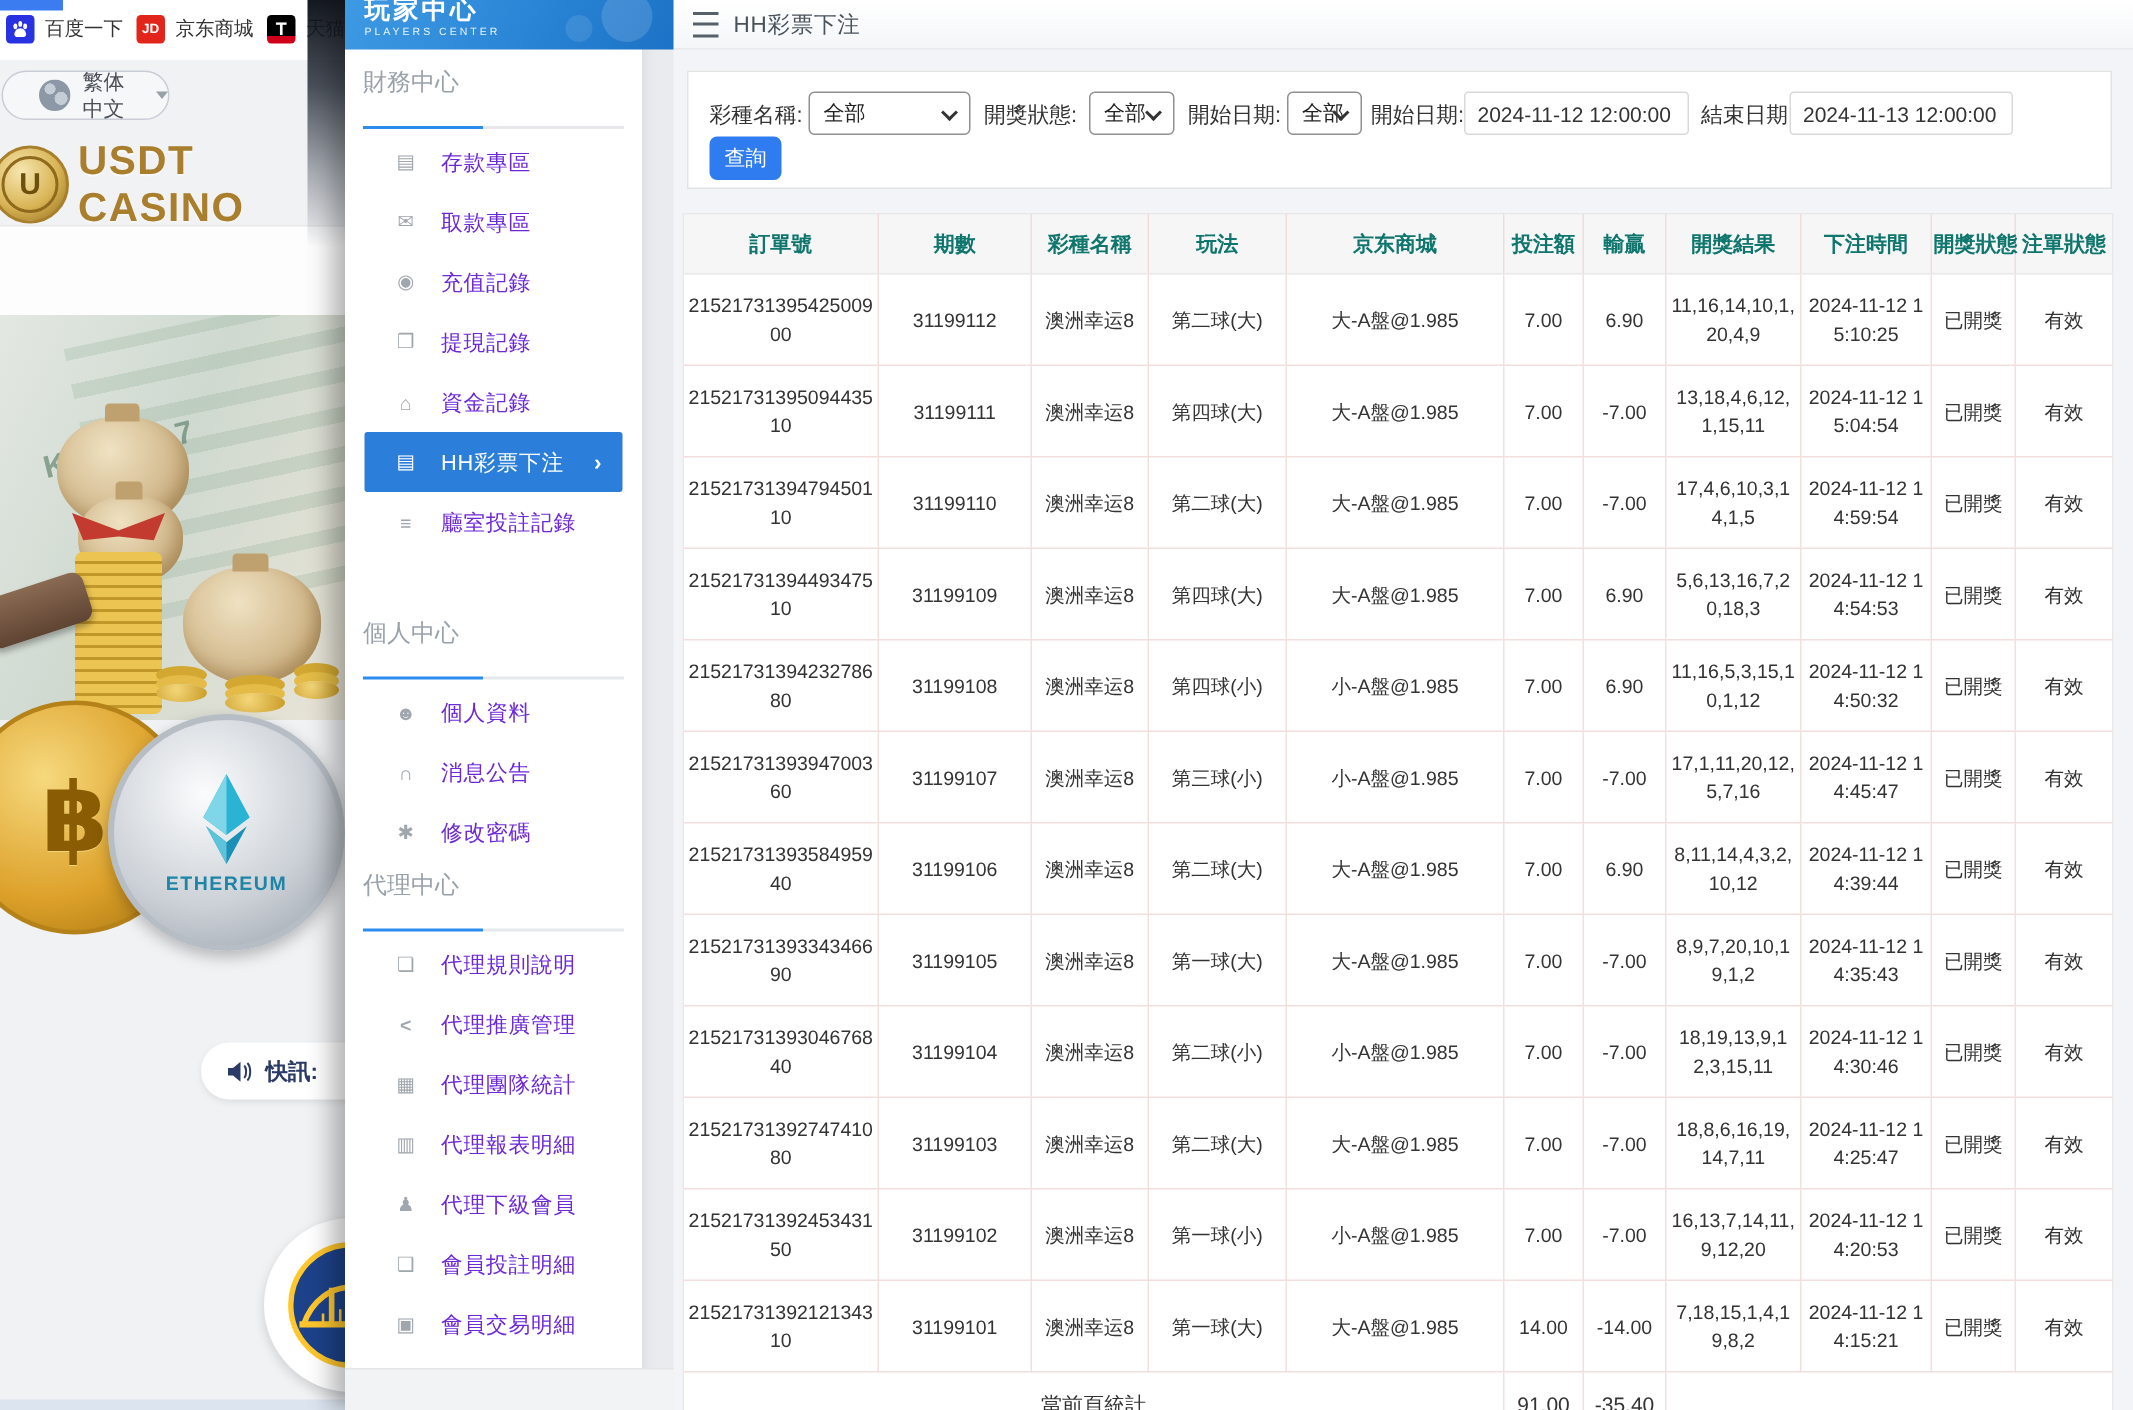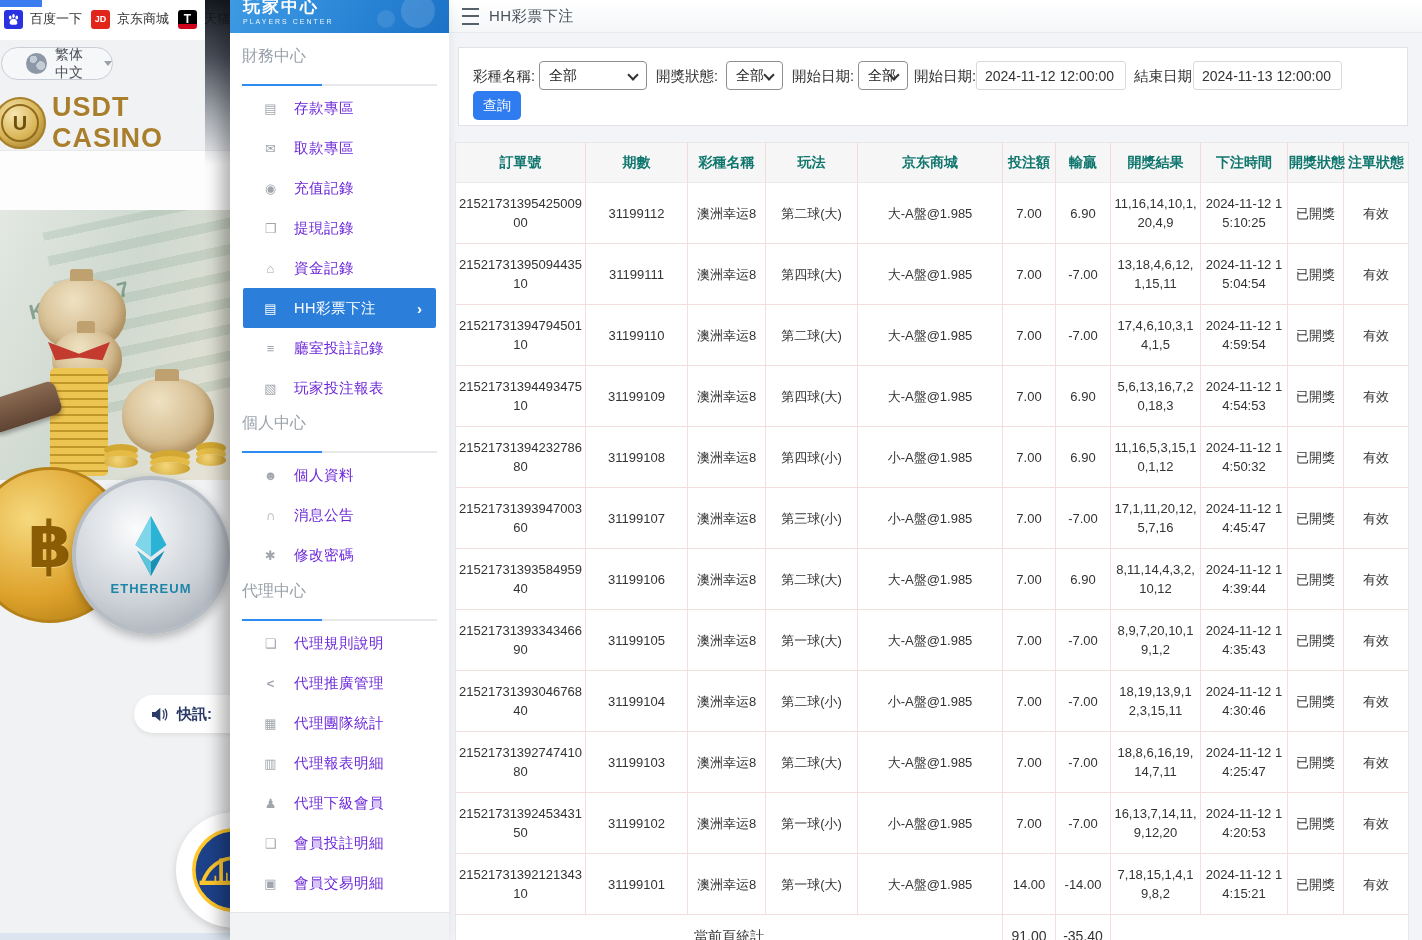--- a/index.html
+++ b/index.html
@@ -93,21 +93,21 @@
   
   #badge-wrap{left:176px;top:812px;width:116px;height:116px;border-radius:50%;background:#fff;
               box-shadow:0 3px 8px rgba(0,0,0,.15);display:flex;align-items:center;justify-content:center;z-index:2;}
 
   
   #dark-gap{left:205px;top:0;width:25px;height:165px;z-index:4;
             background:linear-gradient(to bottom,rgba(8,12,20,.95) 0%,rgba(45,52,64,.85) 35%,
                         rgba(110,117,128,.55) 70%,rgba(190,195,202,0) 100%);}
 
   
-  #sidebar{left:230px;top:0;width:219px;height:940px;background:#fff;z-index:10;
+  #sidebar{left:230px;top:0;width:198px;height:940px;background:#fff;z-index:10;
            box-shadow:-9px 0 16px rgba(0,0,0,.30);text-decoration:underline;}
   #sb-header{left:0;top:0;width:219px;height:33px;overflow:hidden;
              background:linear-gradient(120deg,#3f9ae4 0%,#2a85d6 55%,#1c72c6 100%);}
   #sb-header::before{content:"";position:absolute;right:14px;top:-6px;width:34px;height:34px;border-radius:50%;
              background:rgba(255,255,255,.14);}
   #sb-header::after{content:"";position:absolute;right:54px;top:10px;width:18px;height:18px;border-radius:50%;
              background:rgba(255,255,255,.10);}
   .sb-title{margin:-5px 0 0 13px;font-size:17px;font-weight:bold;color:#fff;letter-spacing:2px;}
   .sb-subtitle{margin:0 0 0 13px;font-size:7px;color:rgba(255,255,255,.9);letter-spacing:2px;}
   .section{left:0;right:0;}
@@ -318,25 +318,20 @@
           <span class="mi-label" data-name="menu-item-label">HH彩票下注</span>
           <span class="mi-chev" data-name="chevron-right-icon">›</span>
         </div>
 
         <div class="menu-item" data-name="sidebar-menu-item">
           <span class="mi" data-name="room-bet-record-icon"></span>
           <span class="mi-label" data-name="menu-item-label">廳室投註記錄</span>
           <span class="mi-chev" data-name="chevron-right-icon"></span>
         </div>
 
-        <div class="menu-item" data-name="sidebar-menu-item">
-          <span class="mi" data-name="player-report-icon"></span>
-          <span class="mi-label" data-name="menu-item-label">玩家投注報表</span>
-          <span class="mi-chev" data-name="chevron-right-icon"></span>
-        </div>
       </div>
   </div>
 
   <div class="section sec-personal abs" data-name="sidebar-section-personal">
     <div class="section-title" data-name="section-title">個人中心</div>
     <div class="section-divider" data-name="section-divider"></div>
     <div class="menu">
 
         <div class="menu-item" data-name="sidebar-menu-item">
           <span class="mi" data-name="user-icon"></span>

